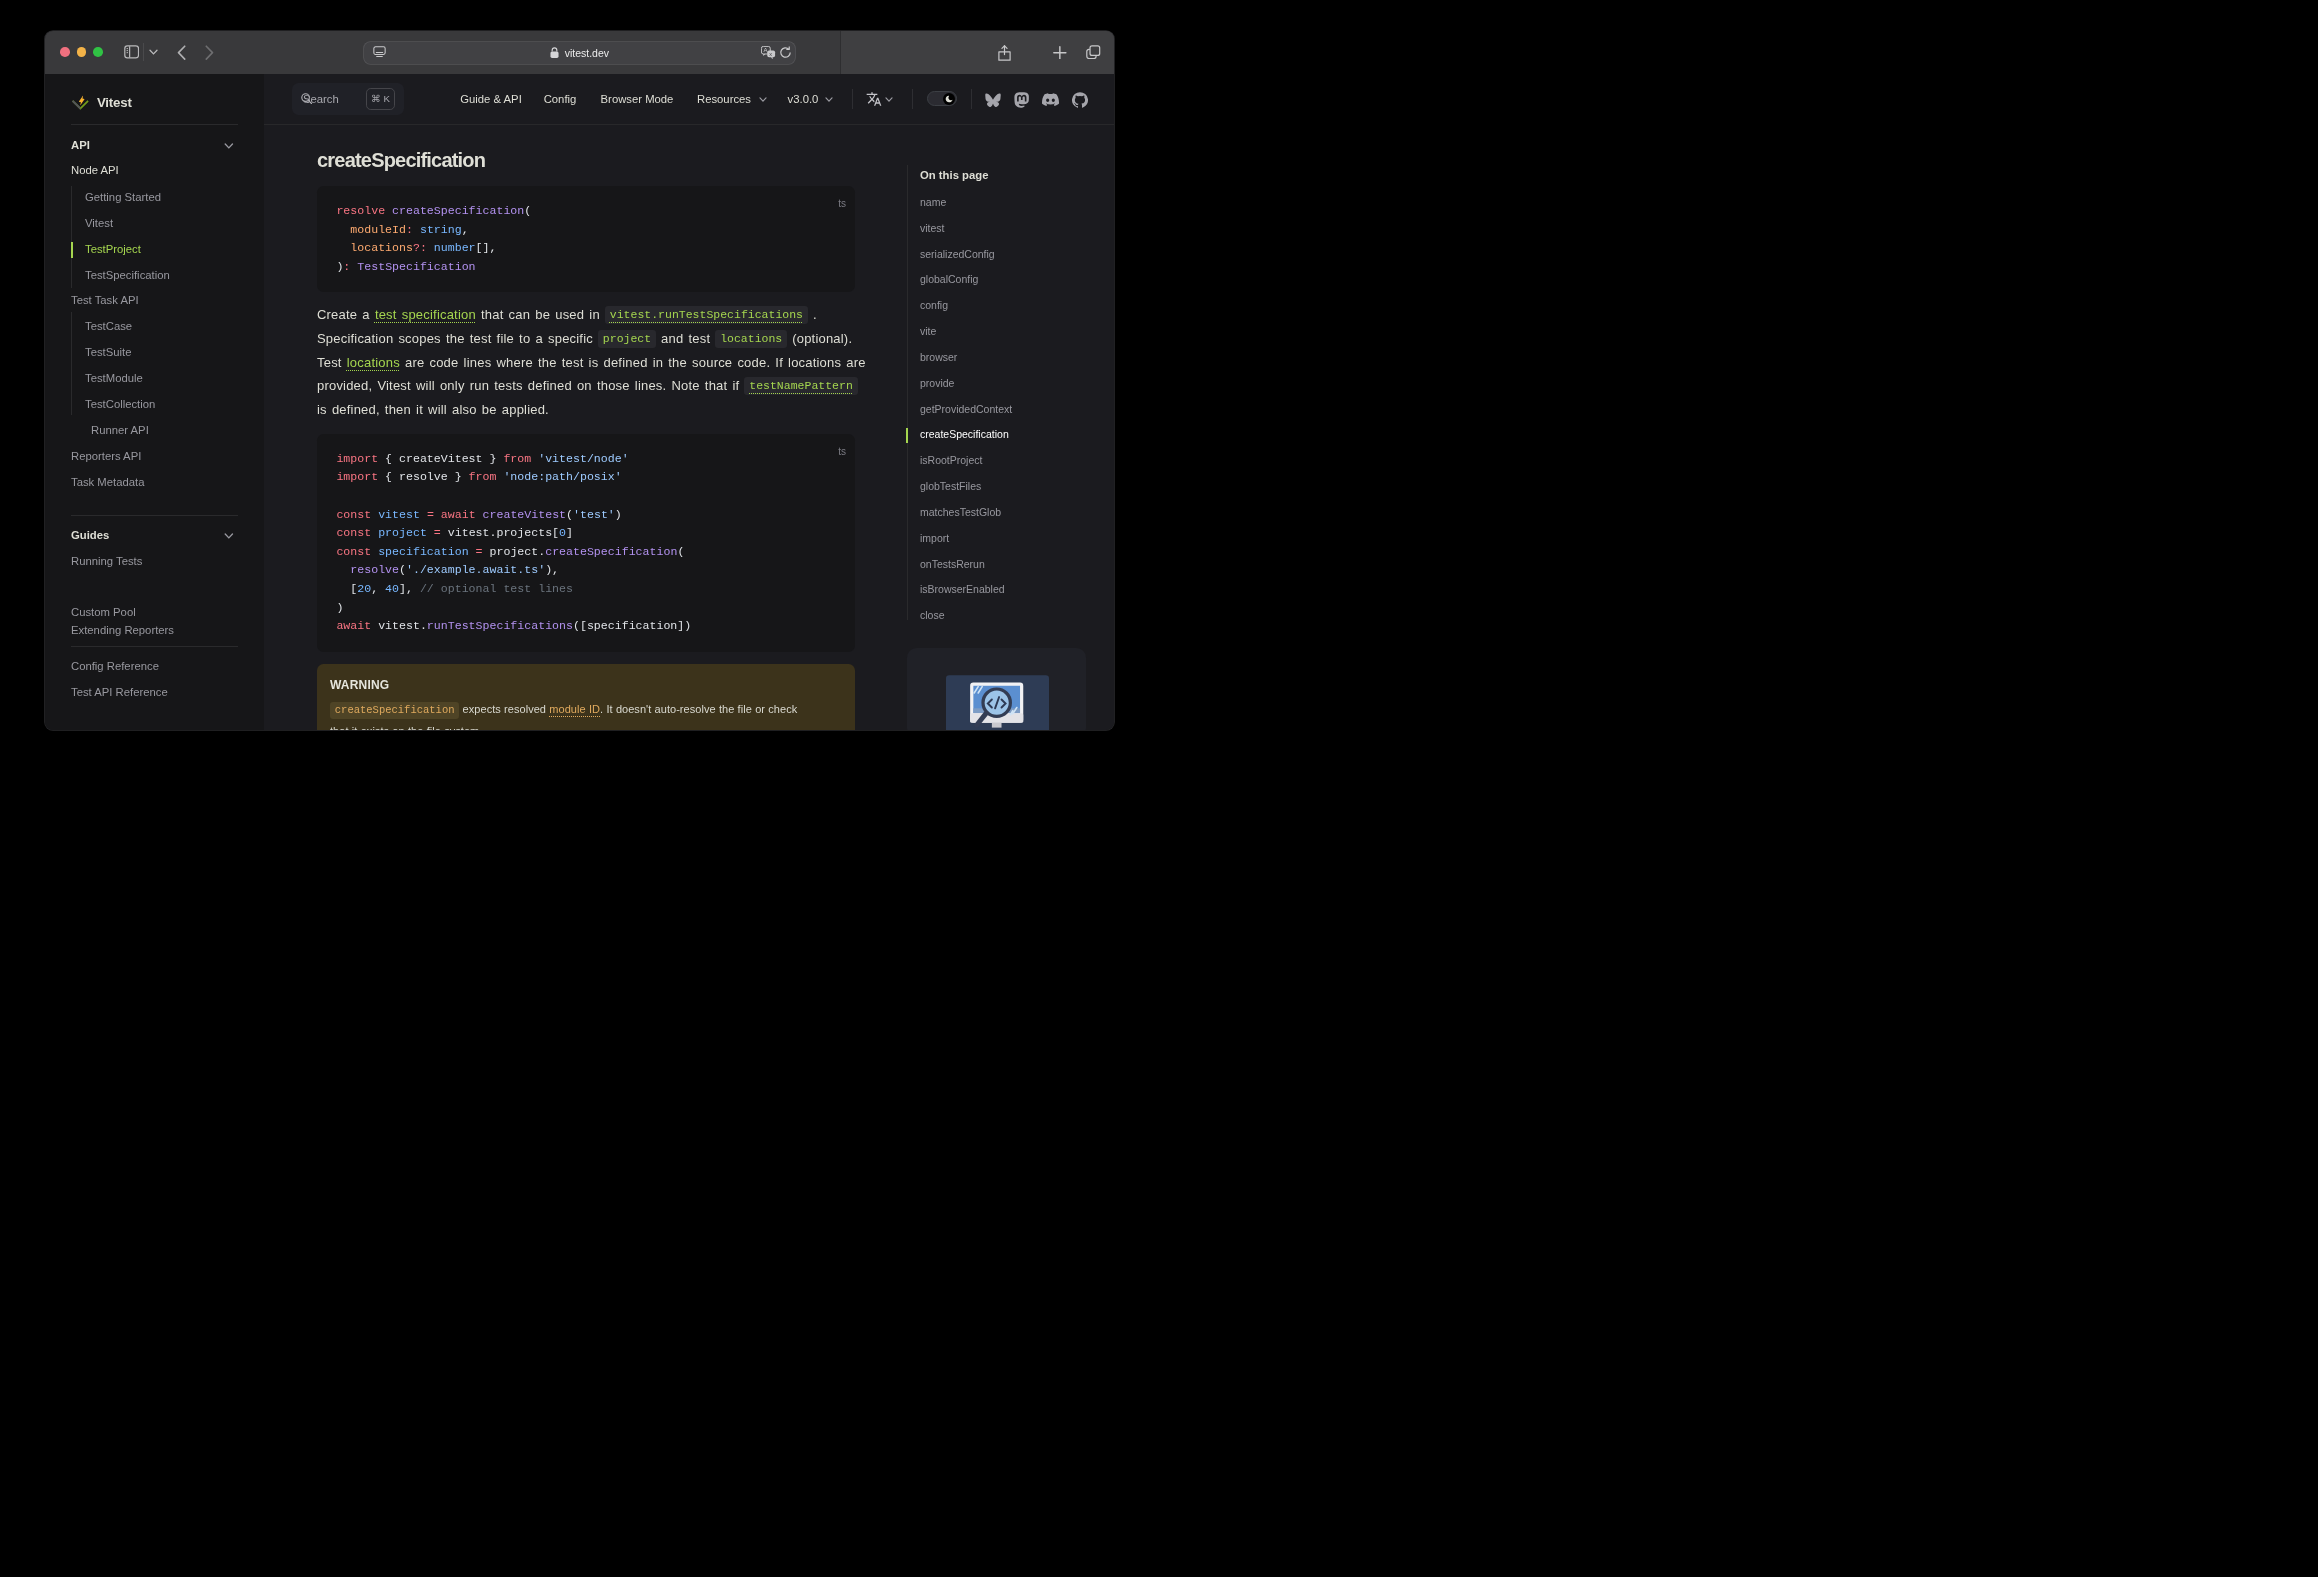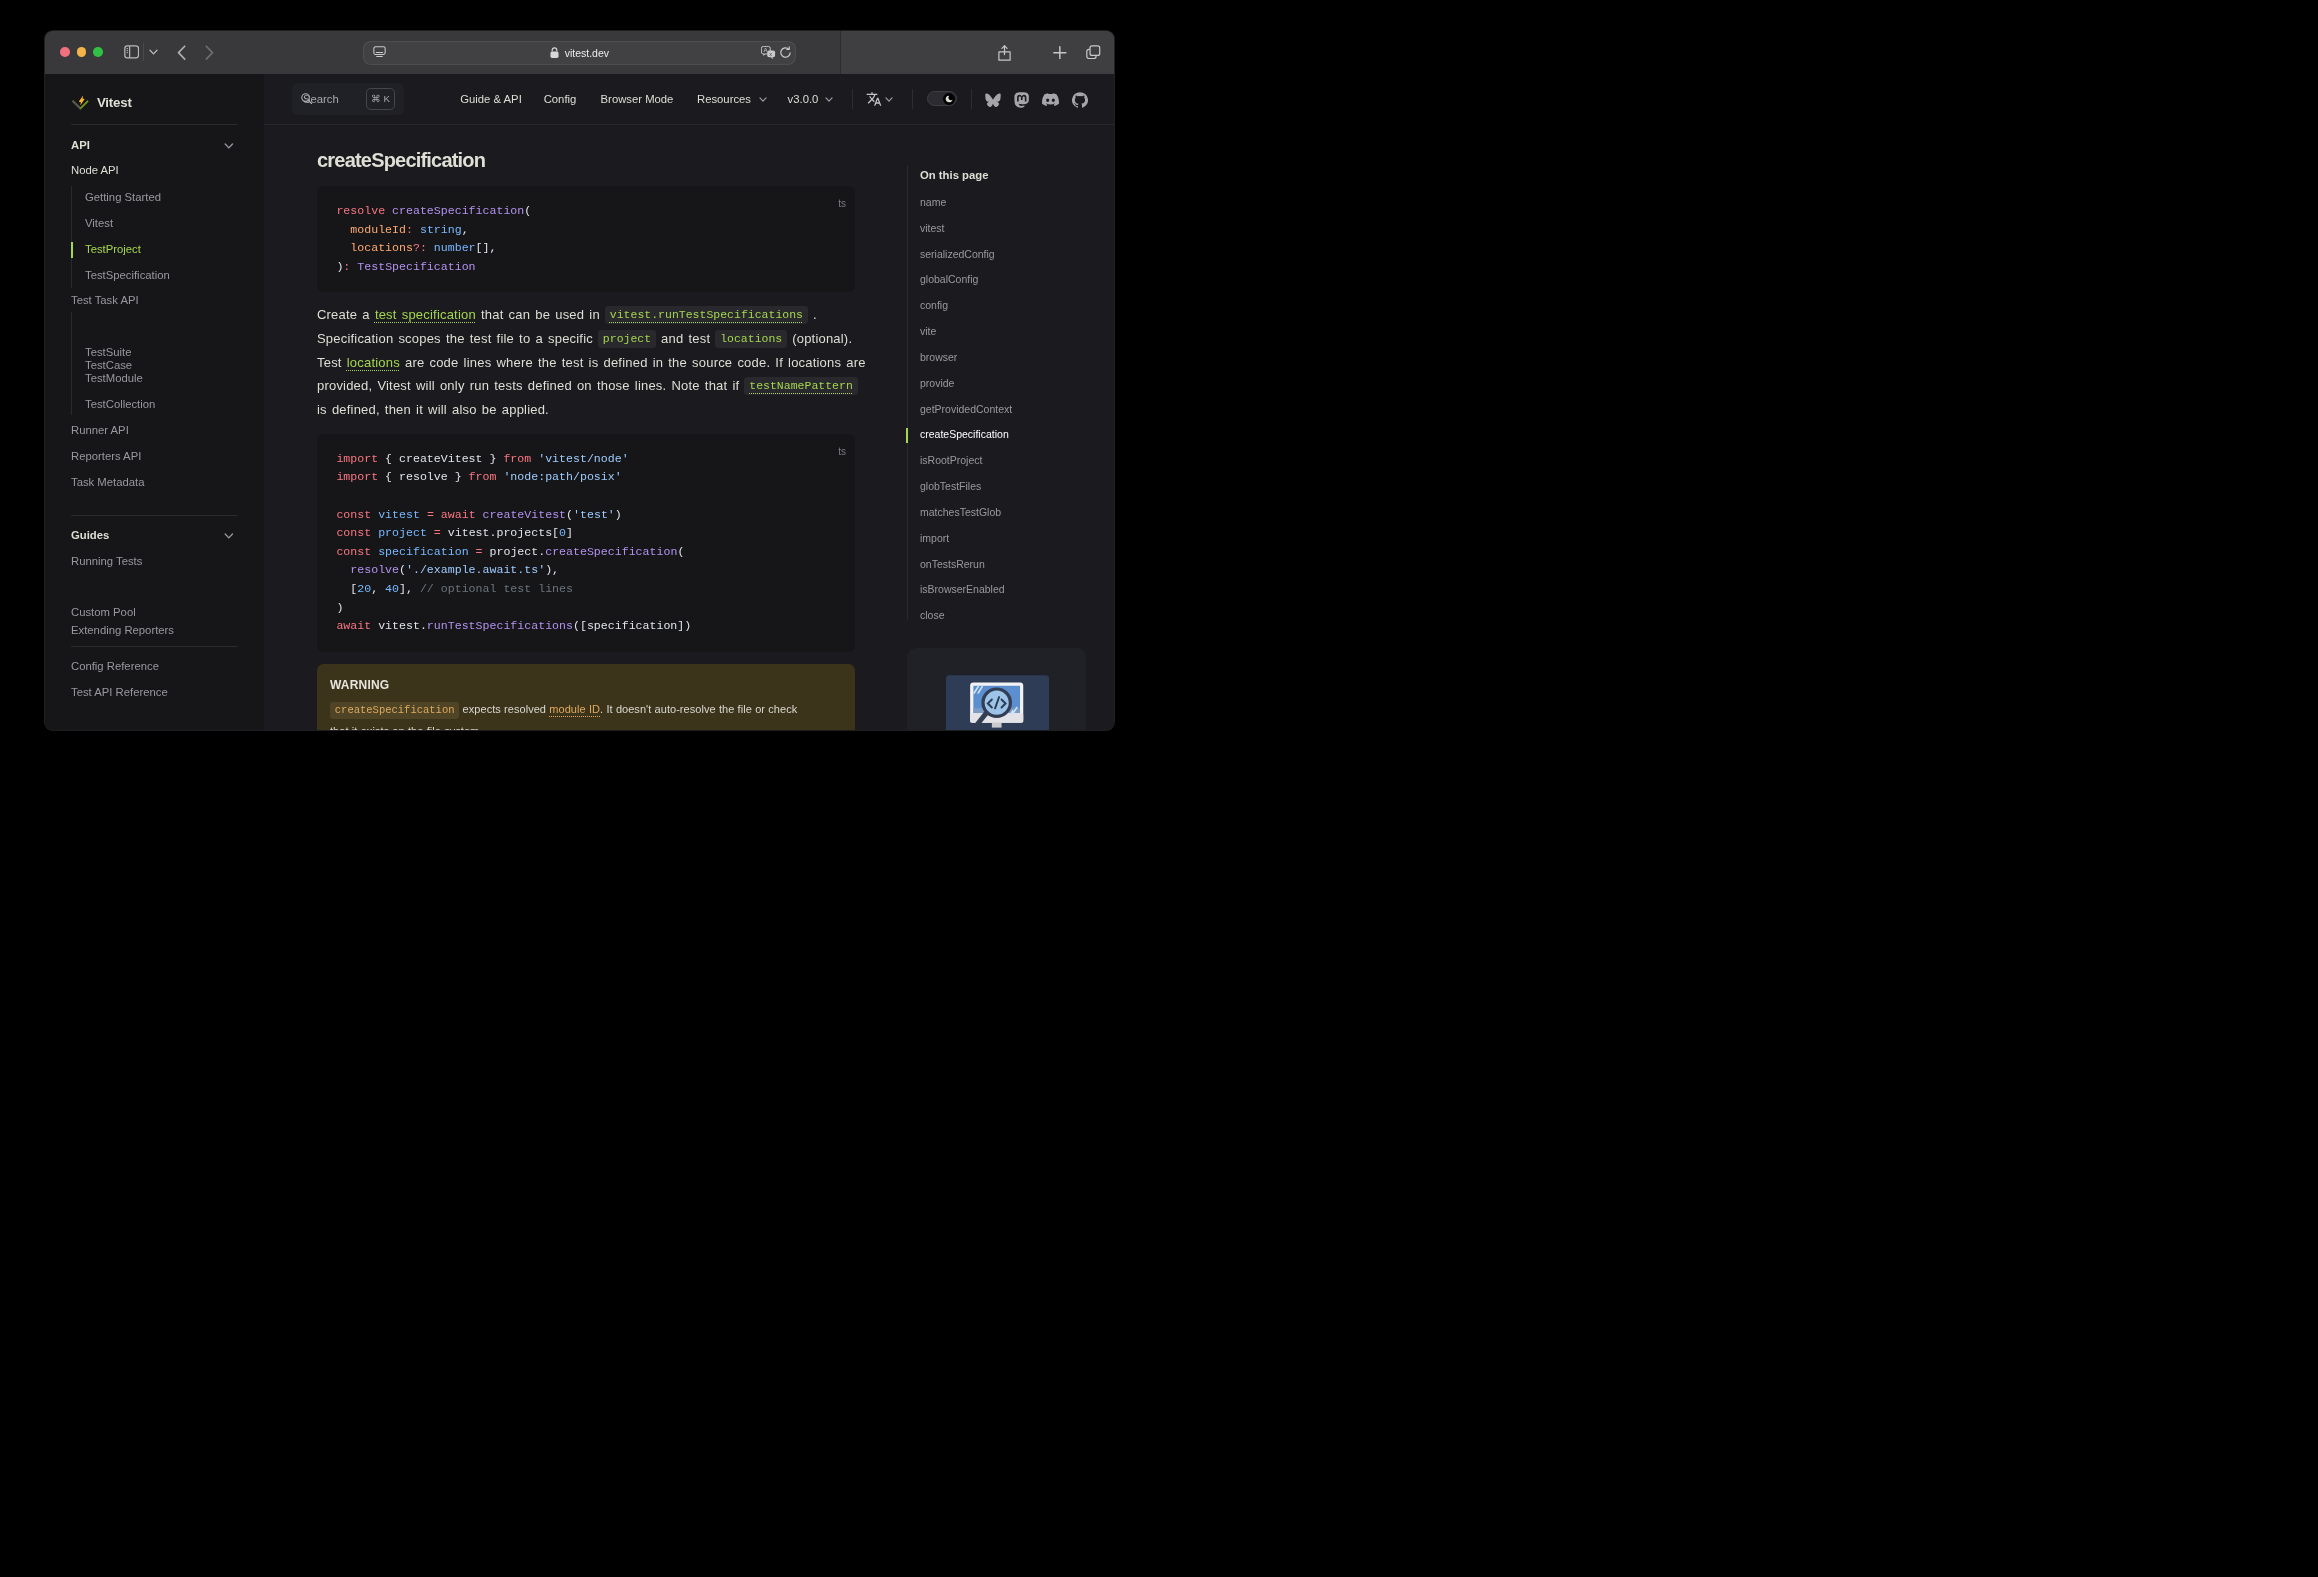--- a/index.html
+++ b/index.html
@@ -148,25 +148,25 @@
         </svg>
       <div class="sbi w" style="top:90px;">Node API</div>
       <div class="guide" style="top:112px;height:102px;"></div>
       <div class="sbi ind" style="top:117px;">Getting Started</div>
       <div class="sbi ind" style="top:143px;">Vitest</div>
       <div style="position:absolute;left:26px;top:168px;width:2px;height:16px;background:#a5d64f;"></div>
       <div class="sbi ind g" style="top:169px;">TestProject</div>
       <div class="sbi ind" style="top:195px;">TestSpecification</div>
       <div class="sbi" style="top:220px;">Test Task API</div>
       <div class="guide" style="top:238px;height:103px;"></div>
-      <div class="sbi ind" style="top:246px;margin-top:39px;">TestCase</div>
+      <div class="sbi ind" style="top:246px;">TestCase</div>
       <div class="sbi ind" style="top:272px;">TestSuite</div>
       <div class="sbi ind" style="top:298px;">TestModule</div>
       <div class="sbi ind" style="top:324px;">TestCollection</div>
-      <div class="sbi" style="top:350px;">Runner API</div>
+      <div class="sbi" style="top:350px;margin-left:20px;">Runner API</div>
       <div class="sbi" style="top:376px;">Reporters API</div>
       <div class="sbi" style="top:402px;">Task Metadata</div>
       <div class="sdiv" style="top:441px;"></div>
       <div class="sbi b" style="top:455px;">Guides</div>
       <svg style="position:absolute;left:179px;top:459px;" width="9.7" height="6.5" viewBox="0 0 12 8" fill="none" stroke="#98989f" stroke-width="1.7" stroke-linecap="round">
           <path d="M1.5 1.2 L6 6 L10.5 1.2"></path>
         </svg>
       <div class="sbi" style="top:481px;">Running Tests</div>
       <div class="sbi" style="top:507px;margin-top:43px;">Extending Reporters</div>
       <div class="sbi" style="top:532px;">Custom Pool</div>

